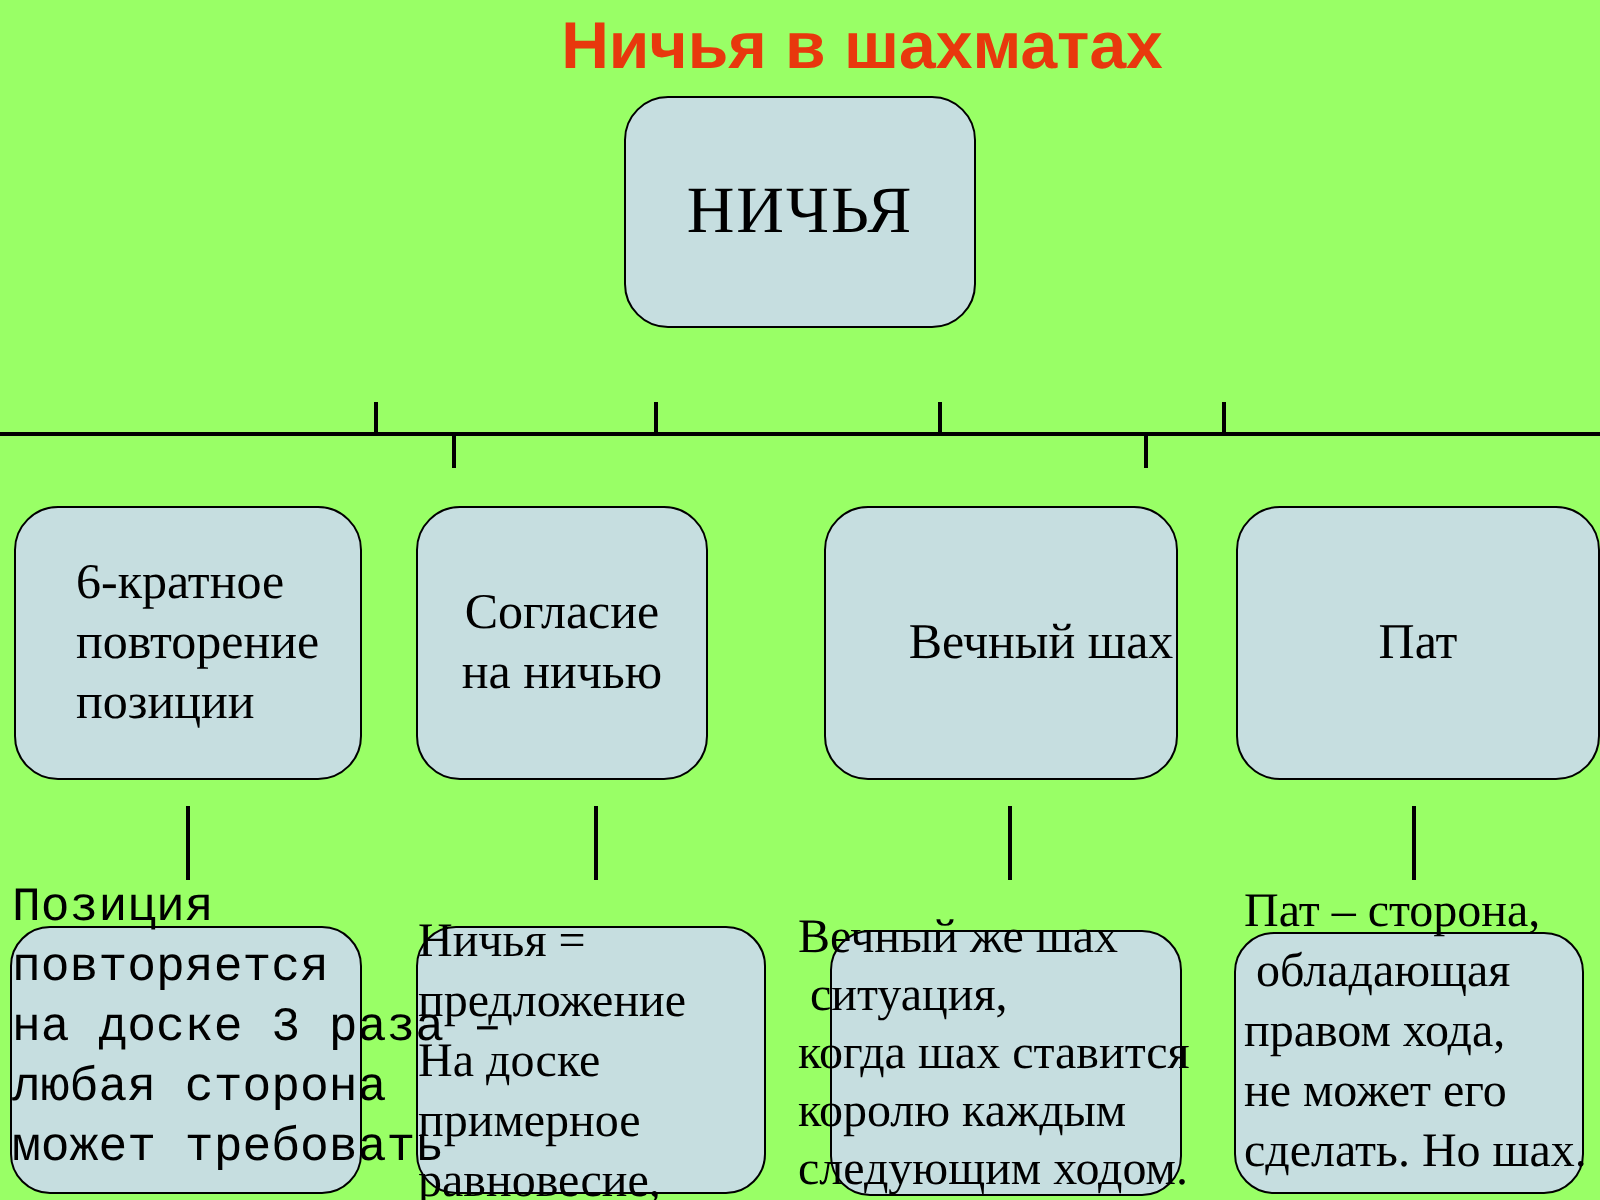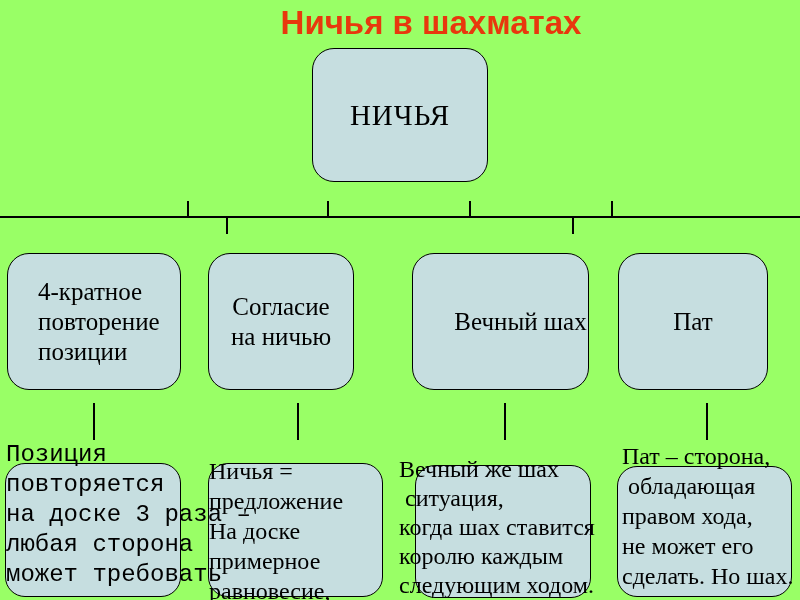--- a/index.html
+++ b/index.html
@@ -26,23 +26,23 @@
   }
   .box {
     position: absolute;
     background: var(--box-fill, #C6DEE0);
     border: 1.5px solid var(--box-border, #000000);
     border-radius: 22px;
     box-sizing: border-box;
   }
   .root-box {
     left: 312px; top: 48px;
-    width: 176px; height: 134px;
+    width: 176px; height: 116px;
     display: flex; align-items: center; justify-content: center;
-    font-size: 29px; letter-spacing: 1px;
+    font-size: 33px; letter-spacing: 1px;
   }
   .hline {
     position: absolute;
     left: 0; top: 216px;
     width: 800px; height: 2px;
     background: var(--connector, #000000);
   }
   .tick {
     position: absolute;
     width: 2px;
@@ -57,21 +57,21 @@
   .cat-box {
     top: 253px; height: 137px;
     display: flex; align-items: center; justify-content: center;
     font-size: 25px; line-height: 30px;
     white-space: pre;
     text-align: center;
   }
   .cb1 { left: 7px;   width: 174px; justify-content: flex-start; padding-left: 30px; text-align: left; }
   .cb2 { left: 208px; width: 146px; }
   .cb3 { left: 412px; width: 177px; padding-left: 40px; }
-  .cb4 { left: 618px; width: 150px; }
+  .cb4 { left: 618px; width: 182px; }
   .note-box { border-radius: 20px; }
   .nb1 { left: 5px;   top: 463px; width: 176px; height: 134px; }
   .nb2 { left: 208px; top: 463px; width: 175px; height: 134px; }
   .nb3 { left: 415px; top: 465px; width: 176px; height: 133px; }
   .nb4 { left: 617px; top: 466px; width: 175px; height: 131px; }
   .note-text {
     position: absolute;
     font-size: 24px; line-height: 30px;
     white-space: pre;
   }
@@ -92,21 +92,21 @@
   </div>
 
   <div class="hline"></div>
   <div class="tick up u1"></div>
   <div class="tick up u2"></div>
   <div class="tick up u3"></div>
   <div class="tick up u4"></div>
   <div class="tick down d1"></div>
   <div class="tick down d2"></div>
 
-  <div class="box cat-box cb1">4-кратное
+  <div class="box cat-box cb1">6-кратное
 повторение
 позиции</div>
   <div class="box cat-box cb2">Согласие
 на ничью</div>
   <div class="box cat-box cb3">Вечный шах</div>
   <div class="box cat-box cb4">Пат</div>
 
   <div class="tick mid m1"></div>
   <div class="tick mid m2"></div>
   <div class="tick mid m3"></div>

